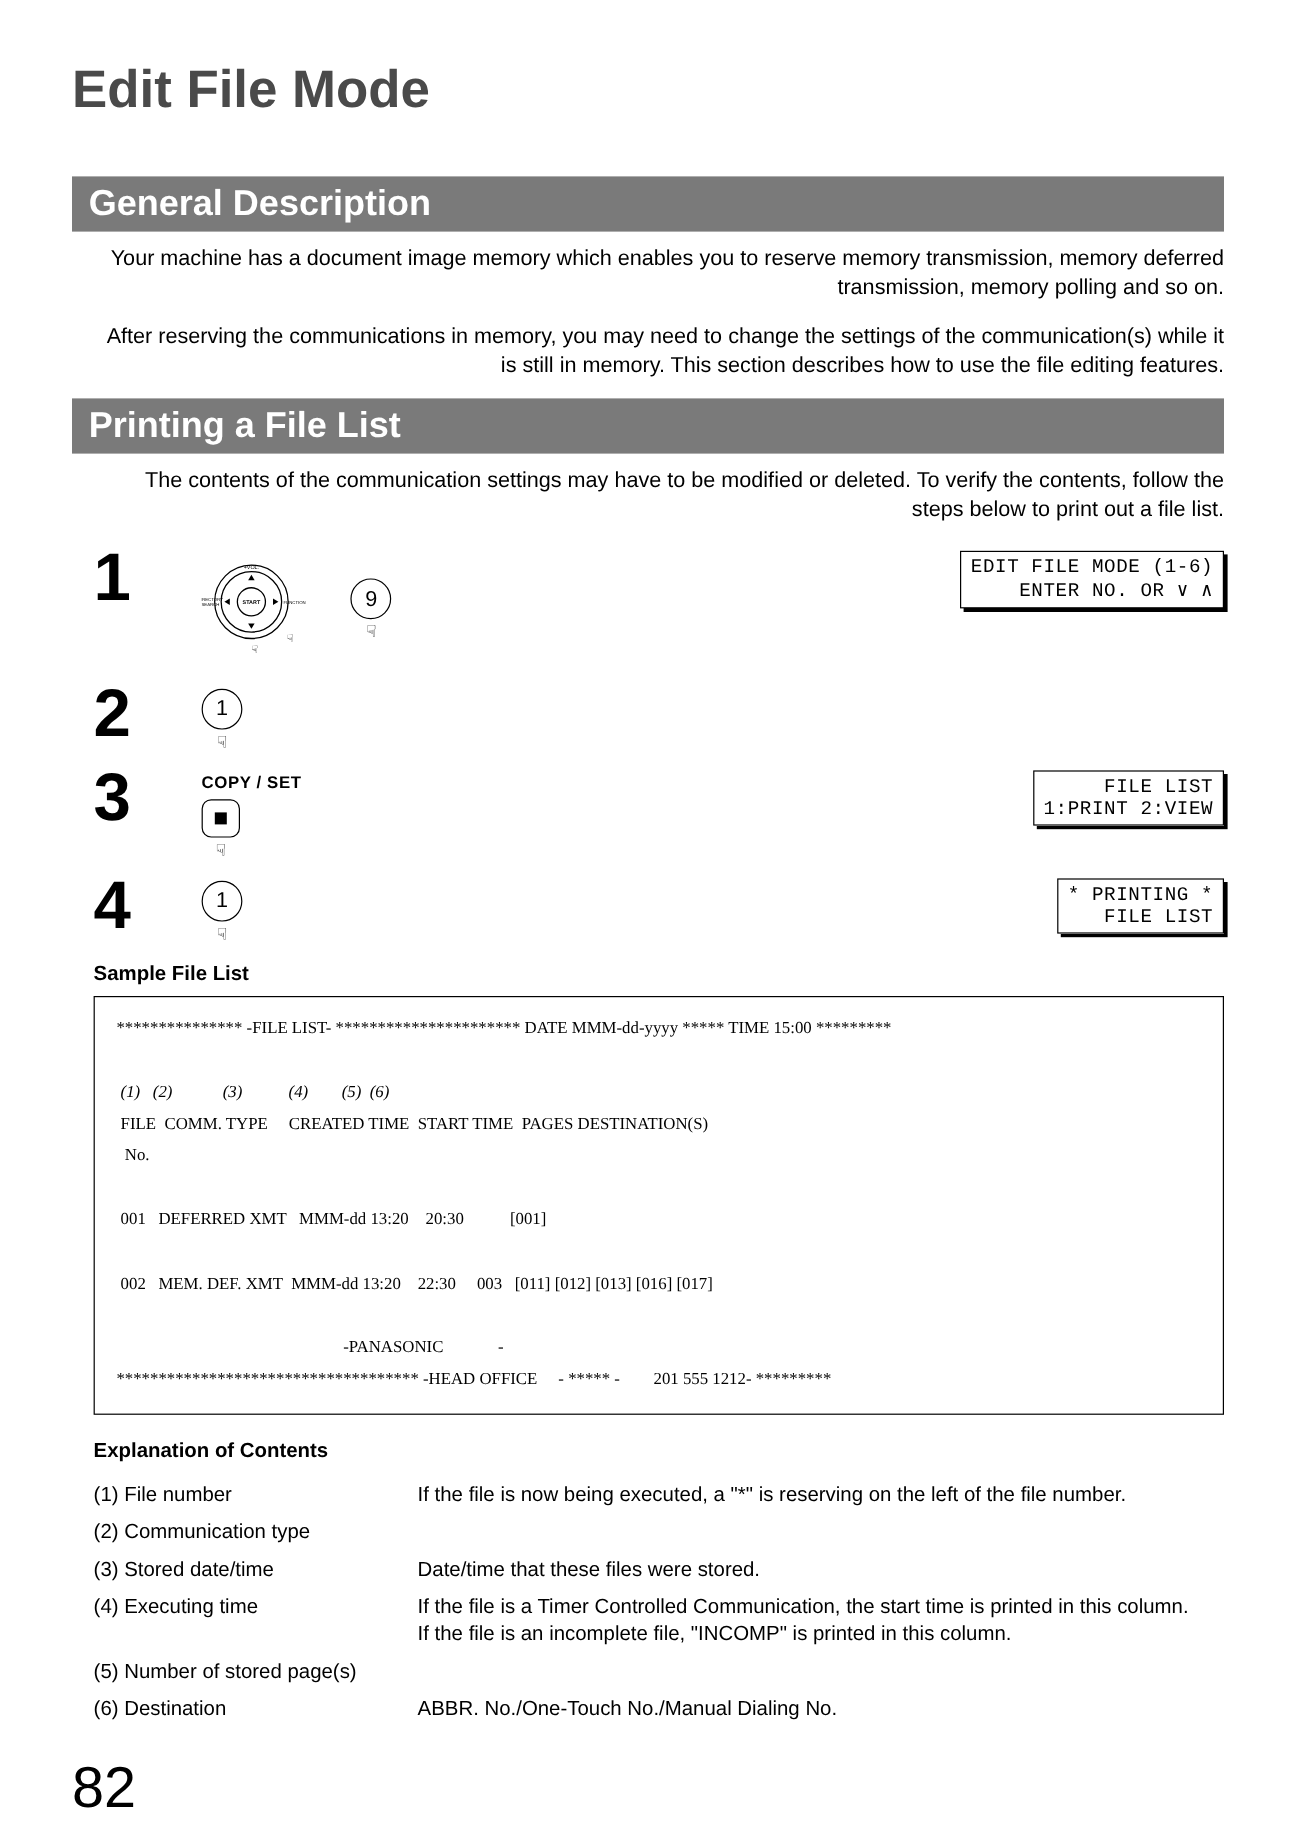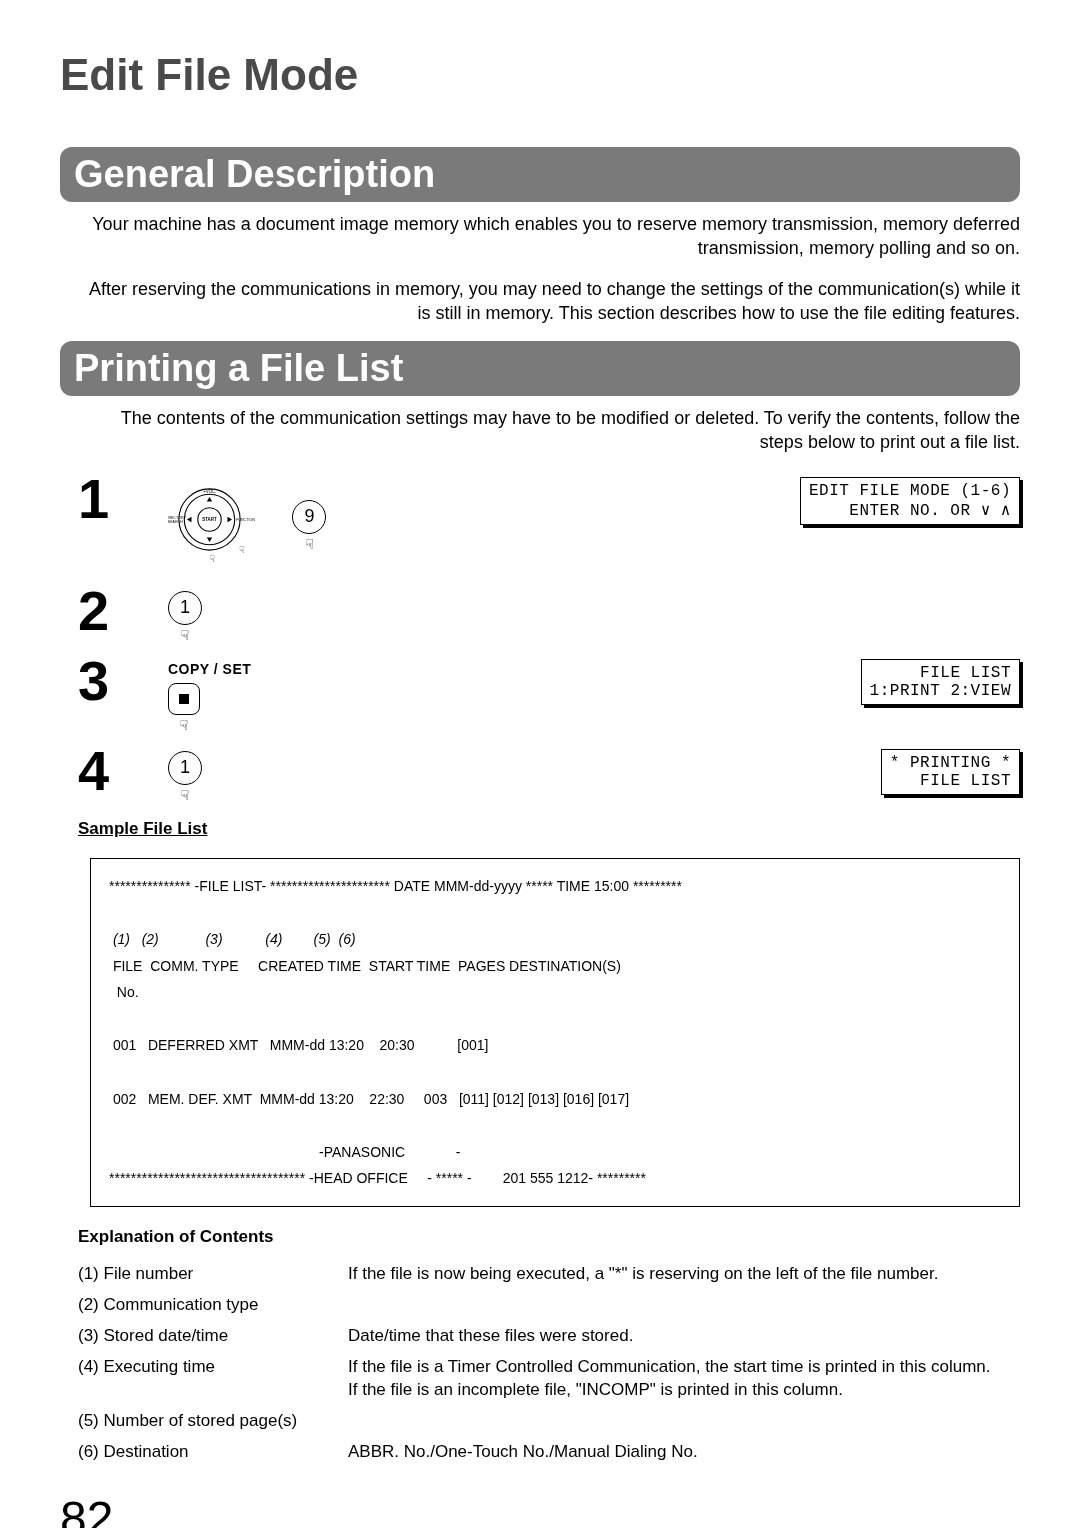--- a/index.html
+++ b/index.html
@@ -13,25 +13,24 @@
   }
   .page-title {
     color: #4a4a4a;
     font-size: 44px;
     font-weight: bold;
     margin-bottom: 47px;
   }
   .section-bar {
     background: #7a7a7a;
     color: #fff;
-    font-size: 38px;
+    font-size: 30px;
     font-weight: bold;
     padding: 6px 14px;
     margin-bottom: 10px;
-    border-radius: 12px;
   }
   .body-text {
     font-size: 18px;
     line-height: 1.35;
     margin: 0 0 16px 18px;
     text-align: right;
   }
   .steps {
     margin-left: 18px;
     margin-bottom: 16px;
@@ -98,28 +97,27 @@
   }
   .copy-set-label {
     font-size: 14px;
     font-weight: bold;
     margin-bottom: 6px;
     letter-spacing: 0.5px;
   }
   .sample-label {
     font-weight: bold;
     font-size: 17px;
-    margin: 6px 0 19px 18px;
-    text-decoration: underline;
+    margin: 6px 0 8px 18px;
   }
   .sample-box {
     border: 1px solid #000;
-    margin: 0 0 20px 30px;
+    margin: 0 0 20px 18px;
     padding: 14px 18px;
-    font-family: Liberation Sans, sans-serif;
+    font-family: Liberation Serif, serif;
     font-size: 14px;
     white-space: pre;
     line-height: 1.9;
     overflow: hidden;
   }
   .sample-box .italic { font-style: italic; }
   .explan-label {
     font-weight: bold;
     font-size: 17px;
     margin: 0 0 12px 18px;

